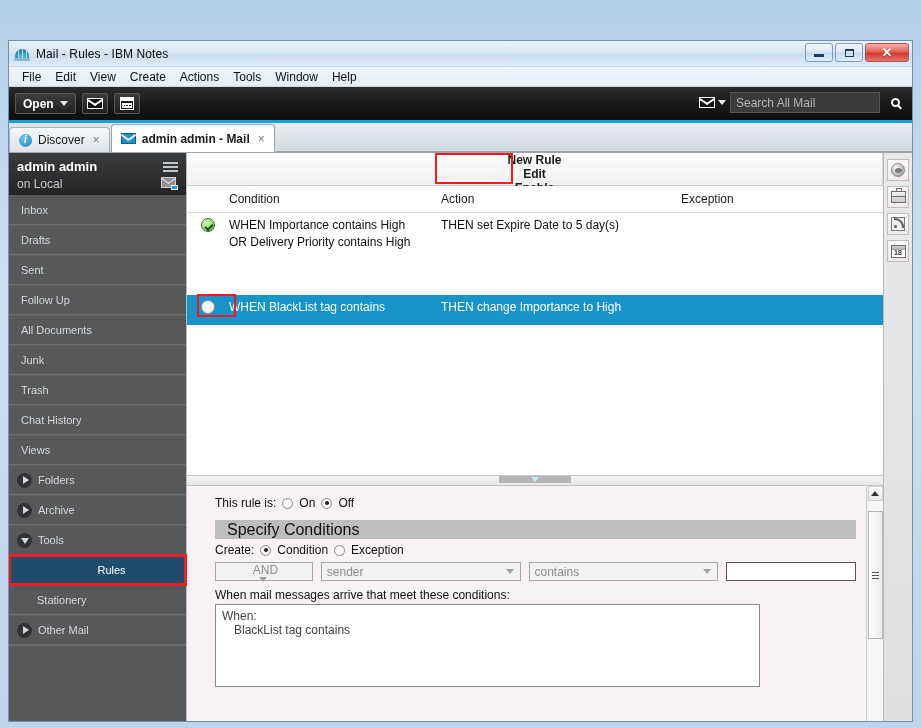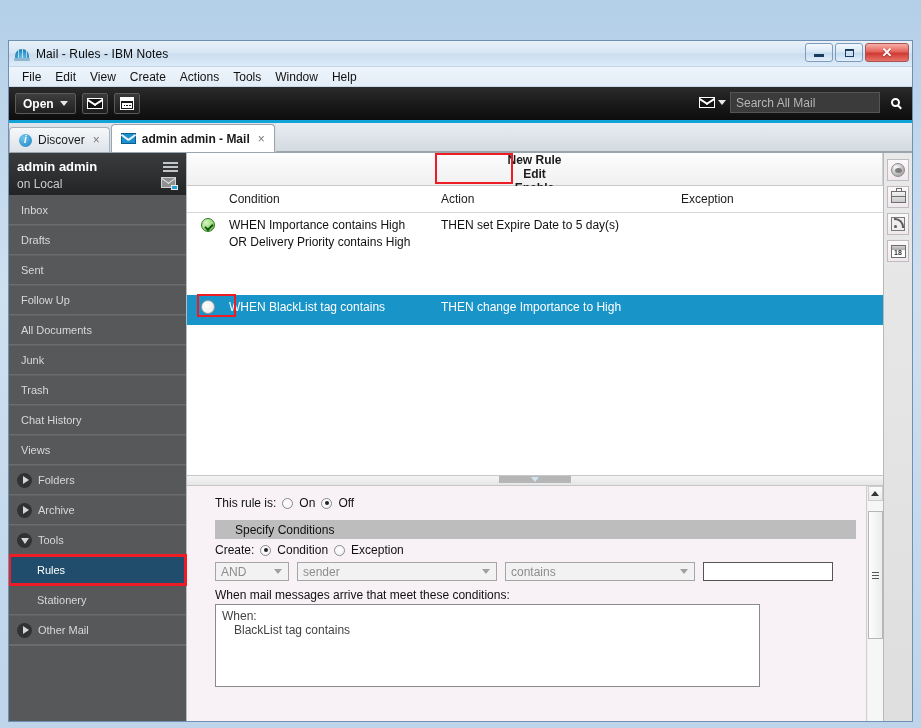--- a/index.html
+++ b/index.html
@@ -220,21 +220,21 @@
   .sb-item {
     height: 30px; display: flex; align-items: center;
     padding-left: 12px; box-sizing: border-box;
     color: #d6d8da; font-size: 11px;
     border-bottom: 1px solid #6a6c6e;
     border-top: 1px solid #5f6163;
   }
   .sb-item:first-child { border-top: none; }
   .sb-item.sub { padding-left: 28px; }
   .sb-item.expandable { padding-left: 8px; gap: 6px; }
-  .sb-item.selected { background: #1f4d6b; color: #ffffff; }
+  .sb-item.selected { background: #1f4d6b; color: #ffffff; justify-content: center; }
   .sb-item.highlight-box {
     outline: 3px solid #ee1c25; outline-offset: -2px;
   }
   .tri-circle {
     width: 15px; height: 15px; border-radius: 50%;
     background: #303234; display: flex; align-items: center; justify-content: center; flex: none;
   }
   .tri-right { width: 0; height: 0; border-top: 4px solid transparent; border-bottom: 4px solid transparent; border-left: 6px solid #d4d6d8; margin-left: 2px; }
   .tri-down { width: 0; height: 0; border-left: 4px solid transparent; border-right: 4px solid transparent; border-top: 6px solid #d4d6d8; margin-top: 2px; }
   .sb-spacer { flex: 1; background: #56585a; border-top: 1px solid #6a6c6e; }
@@ -328,33 +328,33 @@
   .detail-inner { flex: 1; padding: 10px 10px 0 28px; box-sizing: border-box; overflow: hidden; position: relative; }
   .det-line1 { display: flex; align-items: center; gap: 6px; font-size: 12px; color: #111; }
   .radio {
     width: 11px; height: 11px; border-radius: 50%;
     border: 1px solid #8a8a8a; background: radial-gradient(circle at 40% 35%, #fff, #f0f0f0);
     display: inline-flex; align-items: center; justify-content: center; box-sizing: border-box;
   }
   .radio.checked:after { content:""; width: 4px; height: 4px; border-radius: 50%; background: #222; }
   .section-bar {
     margin-top: 10px; height: 19px; background: #bdbdbd;
-    display: flex; align-items: center; padding-left: 20px;
-    font-size: 12px; color: #111;
+    display: flex; align-items: center; padding-left: 12px;
+    font-size: 16px; color: #111;
   }
   .create-row { margin-top: 4px; display: flex; align-items: center; gap: 6px; font-size: 12px; color: #111; }
   .combo-row { margin-top: 5px; display: flex; align-items: center; gap: 8px; }
   .combo {
     height: 19px; border: 1px solid #a6a6a6; background: #f2f2f2;
     display: flex; align-items: center; justify-content: space-between;
     padding: 0 2px 0 5px; font-size: 12px; color: #8d8d8d;
     box-sizing: border-box;
   }
   .combo .cb-arrow { width:0;height:0;border-left:4px solid transparent;border-right:4px solid transparent;border-top:5px solid #a0a0a0; margin-right: 4px; }
-  .combo.w-and { width: 74px; }
+  .combo.w-and { width: 98px; flex-direction: column; }
   .combo.w-sender { width: 200px; }
   .combo.w-contains { width: 190px; }
   .txtinput {
     height: 19px; border: 1px solid #555; background: #fff; box-sizing: border-box;
   }
   .txt-cond { width: 130px; }
   .label-sm { margin-top: 7px; font-size: 12px; color: #111; }
   .whenbox {
     margin-top: 2px; width: 545px; height: 83px;
     border: 1px solid #8a8a8a; background: #fff;

